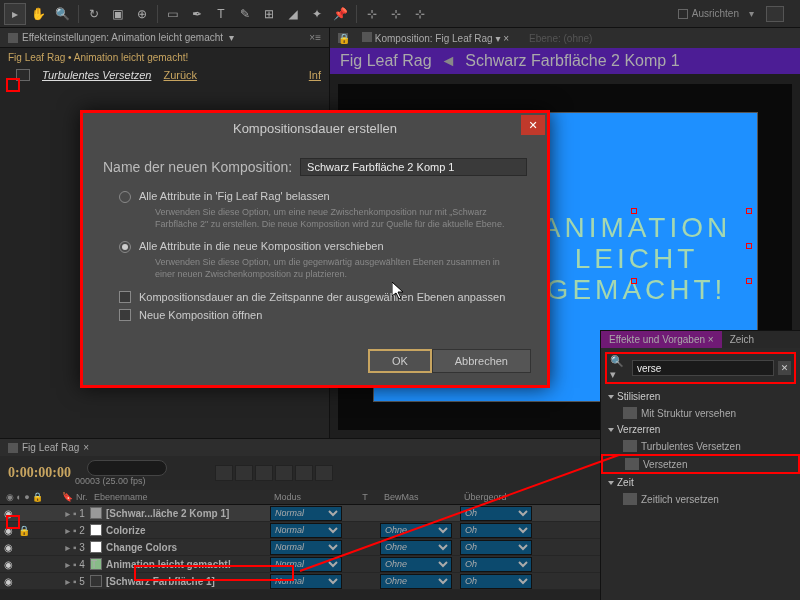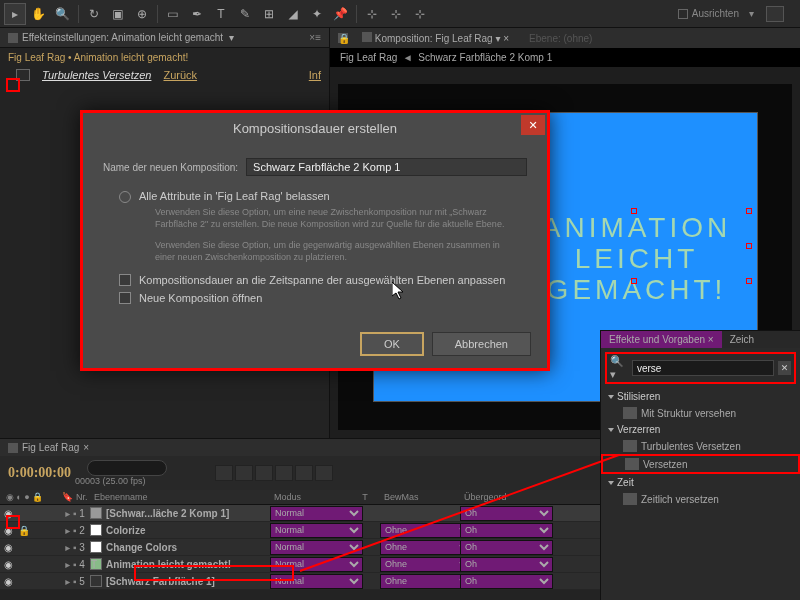--- a/index.html
+++ b/index.html
@@ -21,44 +21,44 @@
 .effect-row { padding: 2px 8px 2px 16px; display: flex; gap: 12px; font-size: 11px; align-items: center; }
 .effect-row .box { width: 14px; height: 12px; border: 1px solid #666; background: #2a2a2a; }
 .effect-name { color: #ddd; font-style: italic; text-decoration: underline; }
 .effect-link { color: #c8a560; text-decoration: underline; cursor: pointer; }
 .red-sq { position: absolute; border: 2px solid #f00; }
 
 .viewer-area { flex: 1; background: #1e1e1e; position: relative; }
 .viewer-tabs { background: #2d2d2d; padding: 2px 8px; display: flex; gap: 8px; font-size: 10px; align-items: center; }
 .viewer-tab { padding: 2px 6px; color: #aaa; }
 .viewer-tab.ghost { color: #555; }
-.breadcrumb { background: #000000; padding: 4px 10px; font-size: 10px; color: #888; }
+.breadcrumb { background: #4c1d95; padding: 4px 10px; font-size: 16px; color: #888; }
 .breadcrumb span { color: #aaa; }
 .canvas { position: absolute; top: 56px; left: 8px; right: 8px; bottom: 8px; background: #0a0a0a; display: flex; align-items: center; justify-content: center; }
 .canvas-content { width: 385px; height: 290px; background: #1e90ff; position: relative; border: 1px solid #555; }
 .text-layer { position: absolute; right: 10px; top: 100px; width: 220px; color: #a5d8b0; font-family: Georgia, serif; font-size: 28px; text-align: center; letter-spacing: 4px; line-height: 1.1; filter: blur(0.5px); }
 .sel-handle { position: absolute; width: 6px; height: 6px; background: #1e90ff; border: 1px solid #f00; }
 
 .dialog { position: absolute; left: 80px; top: 110px; width: 470px; background: #4a4a4a; border: 3px solid #f00; box-shadow: 0 0 20px rgba(0,0,0,0.7); z-index: 100; }
 .dialog-title { background: #4a4a4a; padding: 8px 10px; color: #ccc; font-size: 13px; text-align: center; position: relative; }
 .dialog-close { position: absolute; right: 2px; top: 2px; width: 24px; height: 20px; background: #c0392b; color: #fff; display: flex; align-items: center; justify-content: center; font-size: 11px; cursor: pointer; }
 .dialog-body { padding: 14px 20px; }
 .field-row { display: flex; align-items: center; gap: 8px; margin-bottom: 14px; }
-.field-label { color: #bbb; font-size: 10px; }
+.field-label { color: #bbb; font-size: 14px; }
 .field-input { flex: 1; background: #3a3a3a; border: 1px solid #2a2a2a; color: #eee; padding: 2px 6px; font-size: 11px; height: 18px; }
 .radio-group { margin: 8px 0 8px 16px; }
 .radio-item { display: flex; align-items: flex-start; gap: 8px; margin-bottom: 4px; }
 .radio { width: 12px; height: 12px; border-radius: 50%; border: 1px solid #888; margin-top: 1px; position: relative; flex-shrink: 0; }
 .radio.checked::after { content: ''; position: absolute; width: 6px; height: 6px; background: #ccc; border-radius: 50%; top: 2px; left: 2px; }
 .radio-label { color: #ccc; font-size: 11px; }
 .radio-desc { color: #888; font-size: 9px; margin: 2px 8px 10px 36px; line-height: 1.3; }
 .check-item { display: flex; align-items: center; gap: 8px; margin: 6px 0 6px 16px; }
 .checkbox { width: 12px; height: 12px; border: 1px solid #888; background: #3a3a3a; flex-shrink: 0; }
 .check-label { color: #ccc; font-size: 11px; }
-.dialog-buttons { display: flex; justify-content: flex-end; gap: 8px; padding: 8px 16px 12px; }
+.dialog-buttons { display: flex; justify-content: flex-end; padding: 8px 16px 12px; }
 .dlg-btn { padding: 4px 22px; background: #555; border: 1px solid #333; color: #ccc; font-size: 11px; cursor: pointer; }
 .dlg-btn.primary { border: 2px solid #c8a560; background: #505050; position: relative; }
 .cursor { position: absolute; left: 392px; top: 282px; z-index: 200; pointer-events: none; }
 
 .timeline { position: absolute; bottom: 0; left: 0; right: 200px; height: 162px; background: #232323; border-top: 1px solid #111; }
 .tl-tab { background: #2d2d2d; padding: 3px 8px; font-size: 10px; color: #aaa; display: flex; align-items: center; gap: 4px; }
 .tl-header { display: flex; align-items: center; padding: 4px 8px; gap: 8px; background: #282828; }
 .timecode { color: #c8a560; font-size: 14px; font-weight: bold; font-family: Liberation Serif, serif; }
 .tl-fps { color: #888; font-size: 9px; margin-left: -4px; }
 .search-box { width: 80px; height: 16px; background: #1a1a1a; border: 1px solid #444; border-radius: 8px; margin-left: 8px; }
@@ -74,21 +74,21 @@
 .tl-col-parent { width: 80px; padding-left: 4px; }
 .tl-row { display: flex; align-items: center; height: 17px; font-size: 10px; background: #2d2d2d; border-bottom: 1px solid #252525; }
 .tl-row.sel { background: #3a3a3a; }
 .tl-eye { width: 60px; display: flex; gap: 2px; padding-left: 4px; }
 .eye-icon { width: 12px; color: #ccc; }
 .tl-nr { width: 30px; text-align: center; }
 .tl-name { width: 180px; display: flex; align-items: center; gap: 4px; }
 .layer-icn { width: 12px; height: 12px; border: 1px solid #666; display: inline-block; }
 .layer-text { font-weight: bold; }
 .tl-mode { width: 80px; }
-.tl-mode select, .tl-mask select, .tl-parent select { width: 93px; height: 15px; background: #701a75; border: 1px solid #111; color: #aaa; font-size: 9px; }
+.tl-mode select, .tl-mask select, .tl-parent select { width: 72px; height: 15px; background: #0c4a6e; border: 1px solid #111; color: #aaa; font-size: 9px; font-style: italic; }
 .tl-t { width: 30px; }
 .tl-mask { width: 80px; }
 .tl-parent { width: 80px; }
 
 .side-panel { position: absolute; right: 0; top: 330px; width: 200px; bottom: 0; background: #2a2a2a; border-left: 1px solid #111; border-top: 1px solid #111; z-index: 50; }
 .sp-tabs { display: flex; background: #282828; font-size: 10px; }
 .sp-tab { padding: 3px 8px; color: #aaa; }
 .sp-tab.active { background: #701a75; }
 .sp-search { margin: 4px; display: flex; align-items: center; gap: 4px; border: 2px solid #f00; padding: 1px 3px; }
 .sp-search input { flex: 1; background: #1a1a1a; border: 1px solid #444; color: #eee; font-size: 10px; padding: 1px 4px; height: 16px; }
@@ -186,20 +186,24 @@
     <div class="field-row">
       <span class="field-label">Name der neuen Komposition:</span>
       <input class="field-input" value="Schwarz Farbfläche 2 Komp 1" style="">
     </div>
     <div class="radio-group">
       <div class="radio-item">
         <span class="radio"></span>
         <span class="radio-label">Alle Attribute in 'Fig Leaf Rag' belassen</span>
       </div>
       <div class="radio-desc">Verwenden Sie diese Option, um eine neue Zwischenkomposition nur mit „Schwarz Farbfläche 2" zu erstellen. Die neue Komposition wird zur Quelle für die aktuelle Ebene.</div>
+      <div class="radio-item">
+        <span class="radio checked"></span>
+        <span class="radio-label">Alle Attribute in die neue Komposition verschieben</span>
+      </div>
       <div class="radio-desc">Verwenden Sie diese Option, um die gegenwärtig ausgewählten Ebenen zusammen in einer neuen Zwischenkomposition zu platzieren.</div>
     </div>
     <div class="check-item">
       <span class="checkbox"></span>
       <span class="check-label">Kompositionsdauer an die Zeitspanne der ausgewählten Ebenen anpassen</span>
     </div>
     <div class="check-item">
       <span class="checkbox"></span>
       <span class="check-label">Neue Komposition öffnen</span>
     </div>

